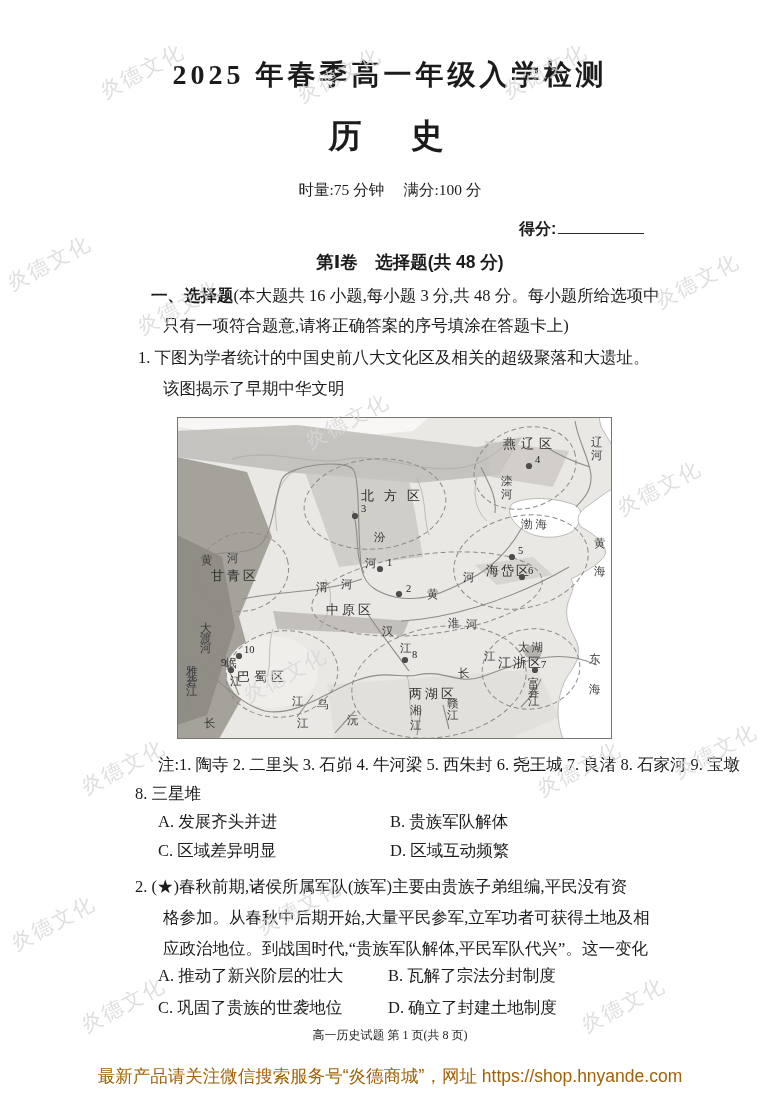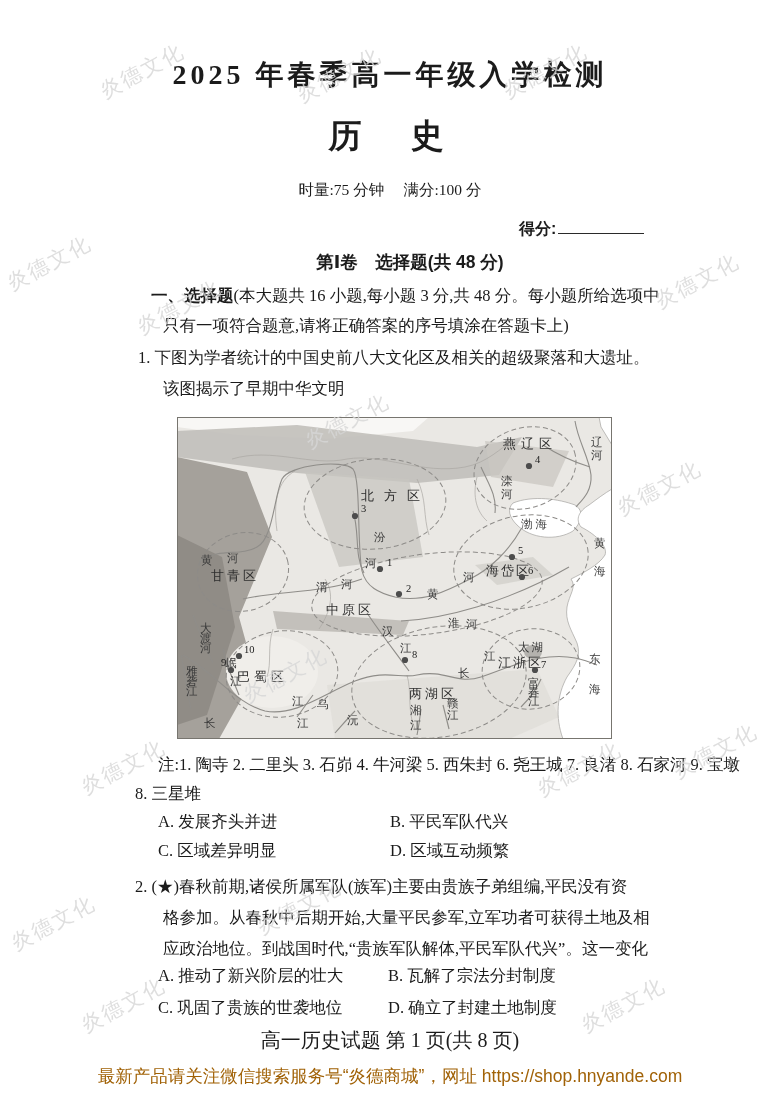--- a/index.html
+++ b/index.html
@@ -8,21 +8,21 @@
   .t{position:absolute;left:0;width:780px;text-align:center;white-space:nowrap;}
   .title{top:56px;font-size:28px;font-weight:bold;letter-spacing:4px;}
   .subject{top:114px;font-size:33px;font-weight:bold;letter-spacing:8px;}
   .meta{top:180px;font-size:15.5px;text-align:center;}
   .score{position:absolute;left:519px;top:219px;font-size:16px;font-weight:bold;
          font-family:"Liberation Sans","DejaVu Sans",sans-serif;}
   .score-line{display:inline-block;width:86px;height:4px;border-bottom:1.6px solid #2a2a2a;margin-left:2px;}
   .part{top:250px;font-size:17.5px;font-weight:bold;font-family:"Liberation Sans","DejaVu Sans",sans-serif;margin-left:20px;}
   .ln{position:absolute;white-space:nowrap;font-size:16.5px;line-height:1.15;}
   .ln b{font-family:"Liberation Sans","DejaVu Sans",sans-serif;font-weight:bold;margin-left:16px;}
-  .footer{top:1027px;font-size:20px;}
+  .footer{top:1027px;font-size:12px;}
   .promo{top:1064px;font-size:17.5px;font-family:"Liberation Sans","DejaVu Sans",sans-serif;color:#a16207;}
   .map-wrap{position:absolute;left:177px;top:417px;width:435px;height:322px;}
   .wm{position:absolute;color:#d7d7d7;font-size:21px;letter-spacing:2px;transform:rotate(-28deg);
       transform-origin:left top;white-space:nowrap;z-index:9;pointer-events:none;opacity:.8;
       font-family:"Liberation Serif",serif;}
   
   .rgn{fill:none;stroke:#8d8b88;stroke-width:1;stroke-dasharray:5 3;}
   .rlab{font-family:"Liberation Serif",serif;font-size:13px;fill:#2e2e2e;}
   .mlab{font-family:"Liberation Serif",serif;font-size:11.5px;fill:#3a3a3a;}
   .snum{font-family:"Liberation Serif",serif;font-size:10.5px;fill:#1c1c1c;}
@@ -177,21 +177,21 @@
           <text x="67" y="236" class="snum">10</text>
         </g>
       <rect x="0.5" y="0.5" width="434" height="321" fill="none" stroke="#77756f" stroke-width="1"></rect>
     </svg>
   </div>
 
   <div class="ln" style="left:158px;top:756px">注:1. 陶寺 2. 二里头 3. 石峁 4. 牛河梁 5. 西朱封 6. 尧王城 7. 良渚 8. 石家河 9. 宝墩</div>
   <div class="ln" style="left:135px;top:785px">8. 三星堆</div>
 
   <div class="ln" style="left:158px;top:813px">A. 发展齐头并进</div>
-  <div class="ln" style="left:390px;top:813px">B. 平民军队代兴</div>
+  <div class="ln" style="left:390px;top:813px">B. 贵族军队解体</div>
   <div class="ln" style="left:158px;top:842px">C. 区域差异明显</div>
   <div class="ln" style="left:390px;top:842px">D. 区域互动频繁</div>
 
   <div class="ln" style="left:135px;top:878px">2. (★)春秋前期,诸侯所属军队(族军)主要由贵族子弟组编,平民没有资</div>
   <div class="ln" style="left:163px;top:940px">应政治地位。到战国时代,“贵族军队解体,平民军队代兴”。这一变化</div>
   <div class="ln" style="left:163px;top:909px">格参加。从春秋中后期开始,大量平民参军,立军功者可获得土地及相</div>
 
   <div class="ln" style="left:158px;top:967px">A. 推动了新兴阶层的壮大</div>
   <div class="ln" style="left:388px;top:967px">B. 瓦解了宗法分封制度</div>
   <div class="ln" style="left:158px;top:999px">C. 巩固了贵族的世袭地位</div>

